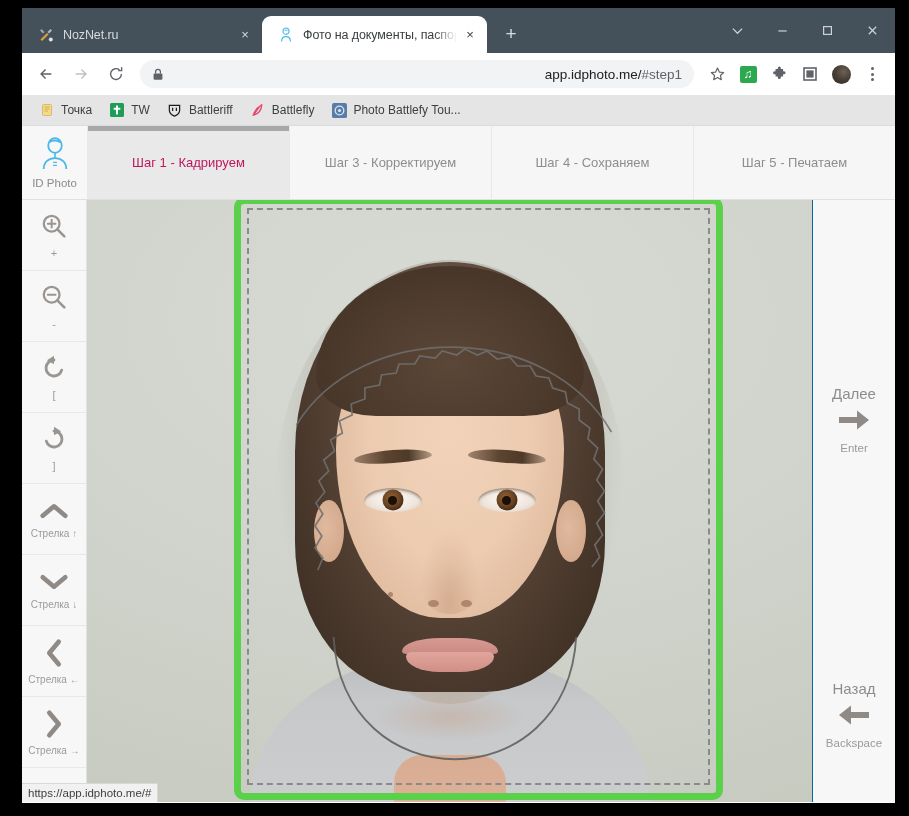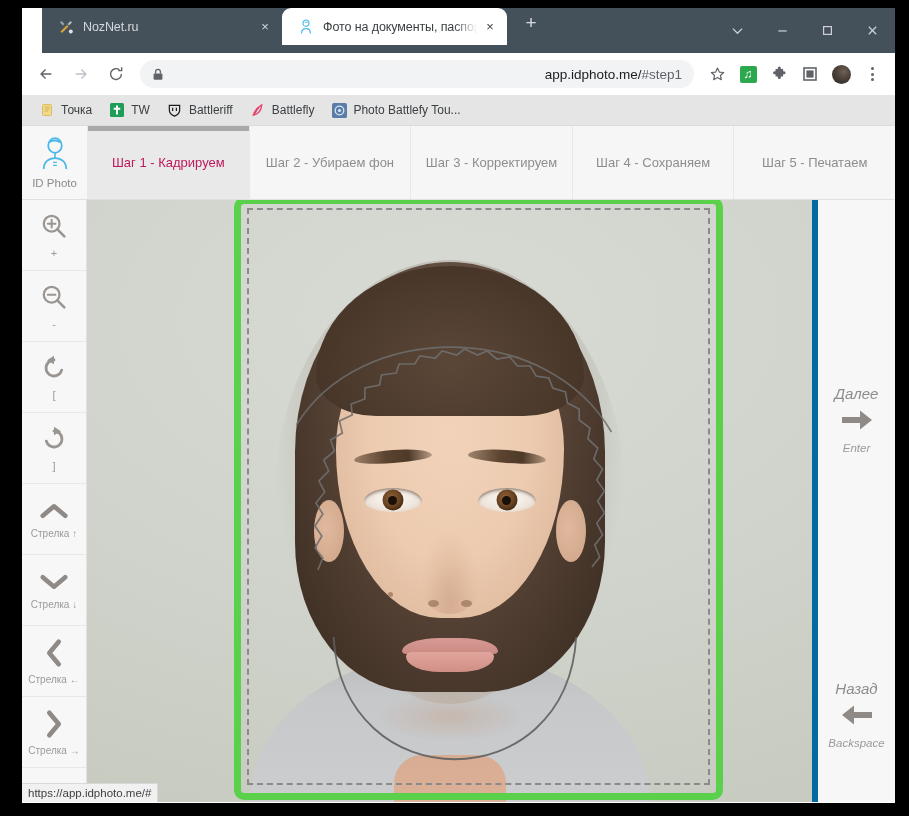--- a/index.html
+++ b/index.html
@@ -23,22 +23,21 @@
     background: #fff;
     overflow: hidden;
   }
 
   
   .tabstrip {
     position: relative;
     height: 45px;
     background: #44505a;
     display: flex;
-    align-items: flex-start;
-    margin-left: 20px;
+    align-items: flex-end;
   }
   .tab {
     position: relative;
     height: 37px;
     display: flex;
     align-items: center;
     padding: 0 8px 0 16px;
     font-size: 12.5px;
     color: #d6dade;
     max-width: 240px;
@@ -417,23 +416,22 @@
     border: 2px dashed #8a8a8a;
     pointer-events: none;
   }
   
   .guide { position:absolute; pointer-events:none; }
 
   .rail-right {
     width: 83px;
     flex: 0 0 83px;
     background: #f7f7f7;
-    border-left: 6px solid #0369a1;
+    border-left: 1px solid #0369a1;
     position: relative;
-    font-style: italic;
   }
   .navblock {
     position: absolute;
     left: 0; right: 0;
     display: flex;
     flex-direction: column;
     align-items: center;
     gap: 4px;
     color: #8a8a8a;
   }
@@ -635,21 +633,20 @@
               <ellipse cx="17" cy="9" rx="7.2" ry="7.8" fill="none" stroke="#4cb8e8" stroke-width="1.9"></ellipse>
               <path d="M11.5 5.5 C13 3 21 3 22.5 5.8" fill="none" stroke="#4cb8e8" stroke-width="1.9"></path>
               <path d="M5 34 c0-7.6 5.4-11.6 12-11.6 s12 4 12 11.6" fill="none" stroke="#4cb8e8" stroke-width="1.9"></path>
               <path d="M17 16.5 v6.4" stroke="#4cb8e8" stroke-width="1.7"></path>
               <path d="M15 27 h4 M15 30 h4" stroke="#4cb8e8" stroke-width="1.3"></path>
             </svg>
           </span>
           <span class="brand-label">ID Photo</span>
         </div>
         <div class="step active">Шаг 1 - Кадрируем</div>
-        <div class="step">Шаг 2 - Убираем фон</div>
         <div class="step">Шаг 3 - Корректируем</div>
         <div class="step">Шаг 4 - Сохраняем</div>
         <div class="step">Шаг 5 - Печатаем</div>
       </div>
 
       <div class="body">
 
         <div class="rail-left">
 
           <div class="tool">

